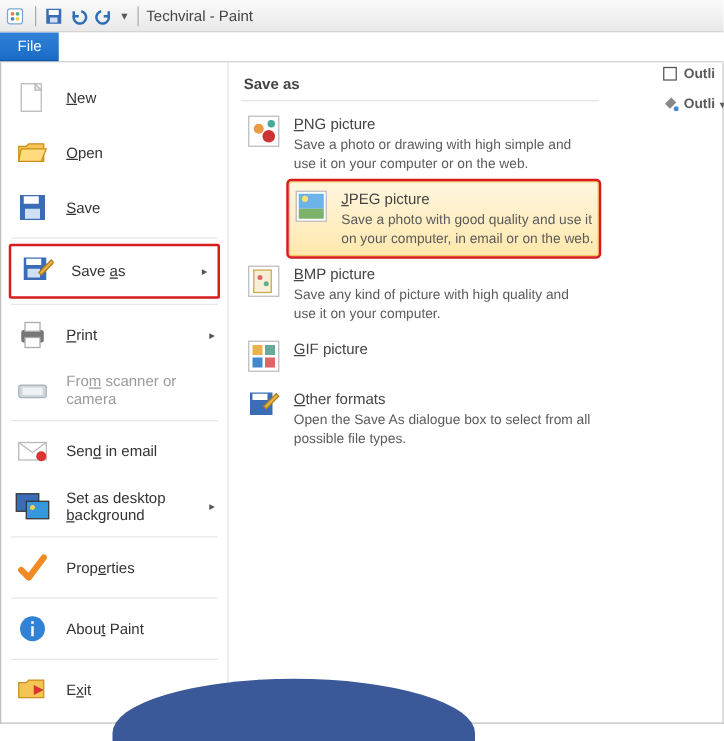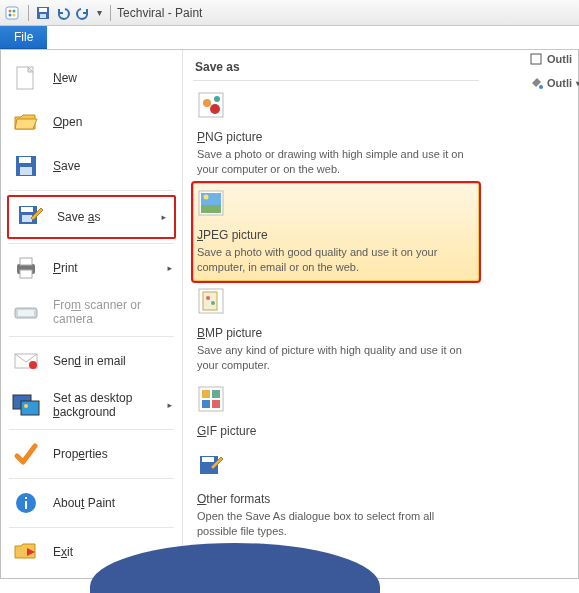--- a/index.html
+++ b/index.html
@@ -16,27 +16,27 @@
 .file-menu { width: 182px; padding: 6px 2px 4px 2px; display: flex; flex-direction: column; border-right: 1px solid #e2e2e2; }
 .file-item { display: flex; align-items: center; padding: 8px 8px; gap: 12px; font-size: 12px; color: #333; position: relative; cursor: default; }
 .file-item .lbl u { text-decoration: underline; }
 .file-item.disabled .lbl { color: #9a9a9a; }
 .file-item .tri { position: absolute; right: 8px; top: 50%; transform: translateY(-50%); font-size: 9px; color: #555; }
 .hl-red { border: 2px solid #d81c1c; border-radius: 2px; margin: 2px 4px; padding: 6px 6px; }
 .file-menu hr { border: none; border-top: 1px solid #e6e6e6; margin: 2px 6px; }
 
 .saveas-panel { width: 302px; padding: 6px 6px 6px 10px; }
 .panel-title { font-weight: 600; font-size: 12px; color: #444; border-bottom: 1px solid #e2e2e2; padding: 4px 2px 6px 2px; margin-bottom: 4px; }
-.opt { display: flex; gap: 10px; padding: 6px 4px; flex-direction: column; }
+.opt { display: flex; gap: 10px; padding: 6px 4px; }
 .opt-text { font-size: 11px; color: #444; line-height: 1.35; }
 .opt-text .tt u { text-decoration: underline; }
 .opt-text .tt { font-size: 12px; display: inline-block; margin-bottom: 2px; }
 .opt-text .dd { color: #5b5b5b; }
 .opt.sel { background: linear-gradient(#fff6df,#ffe8ad); border: 1px solid #f2c75a; border-radius: 2px; padding: 5px 3px; }
-.opt.hl-red-opt { outline: 2px solid #d81c1c; outline-offset: 0px; }
+.opt.hl-red-opt { outline: 2px solid #d81c1c; outline-offset: 0px; margin-left: 38px; }
 
 .icon-box { width: 28px; height: 28px; flex: 0 0 28px; display: flex; align-items: center; justify-content: center; }
 .file-item .icon-box { width: 30px; height: 28px; flex: 0 0 30px; }
 
 .right-strip { position: absolute; right: 0; top: 50px; width: 52px; display: flex; flex-direction: column; gap: 6px; font-size: 11px; color: #5a5a5a; font-weight: bold; }
 .right-strip .btn { display: flex; align-items: center; gap: 4px; padding: 2px; }
 .right-strip svg { flex: 0 0 14px; }
 
 .canvas-hint { position: absolute; left: 90px; bottom: 0; width: 290px; height: 50px; background: #3b5999; border-top-left-radius: 200px 60px; border-top-right-radius: 200px 60px; }
 </style>

